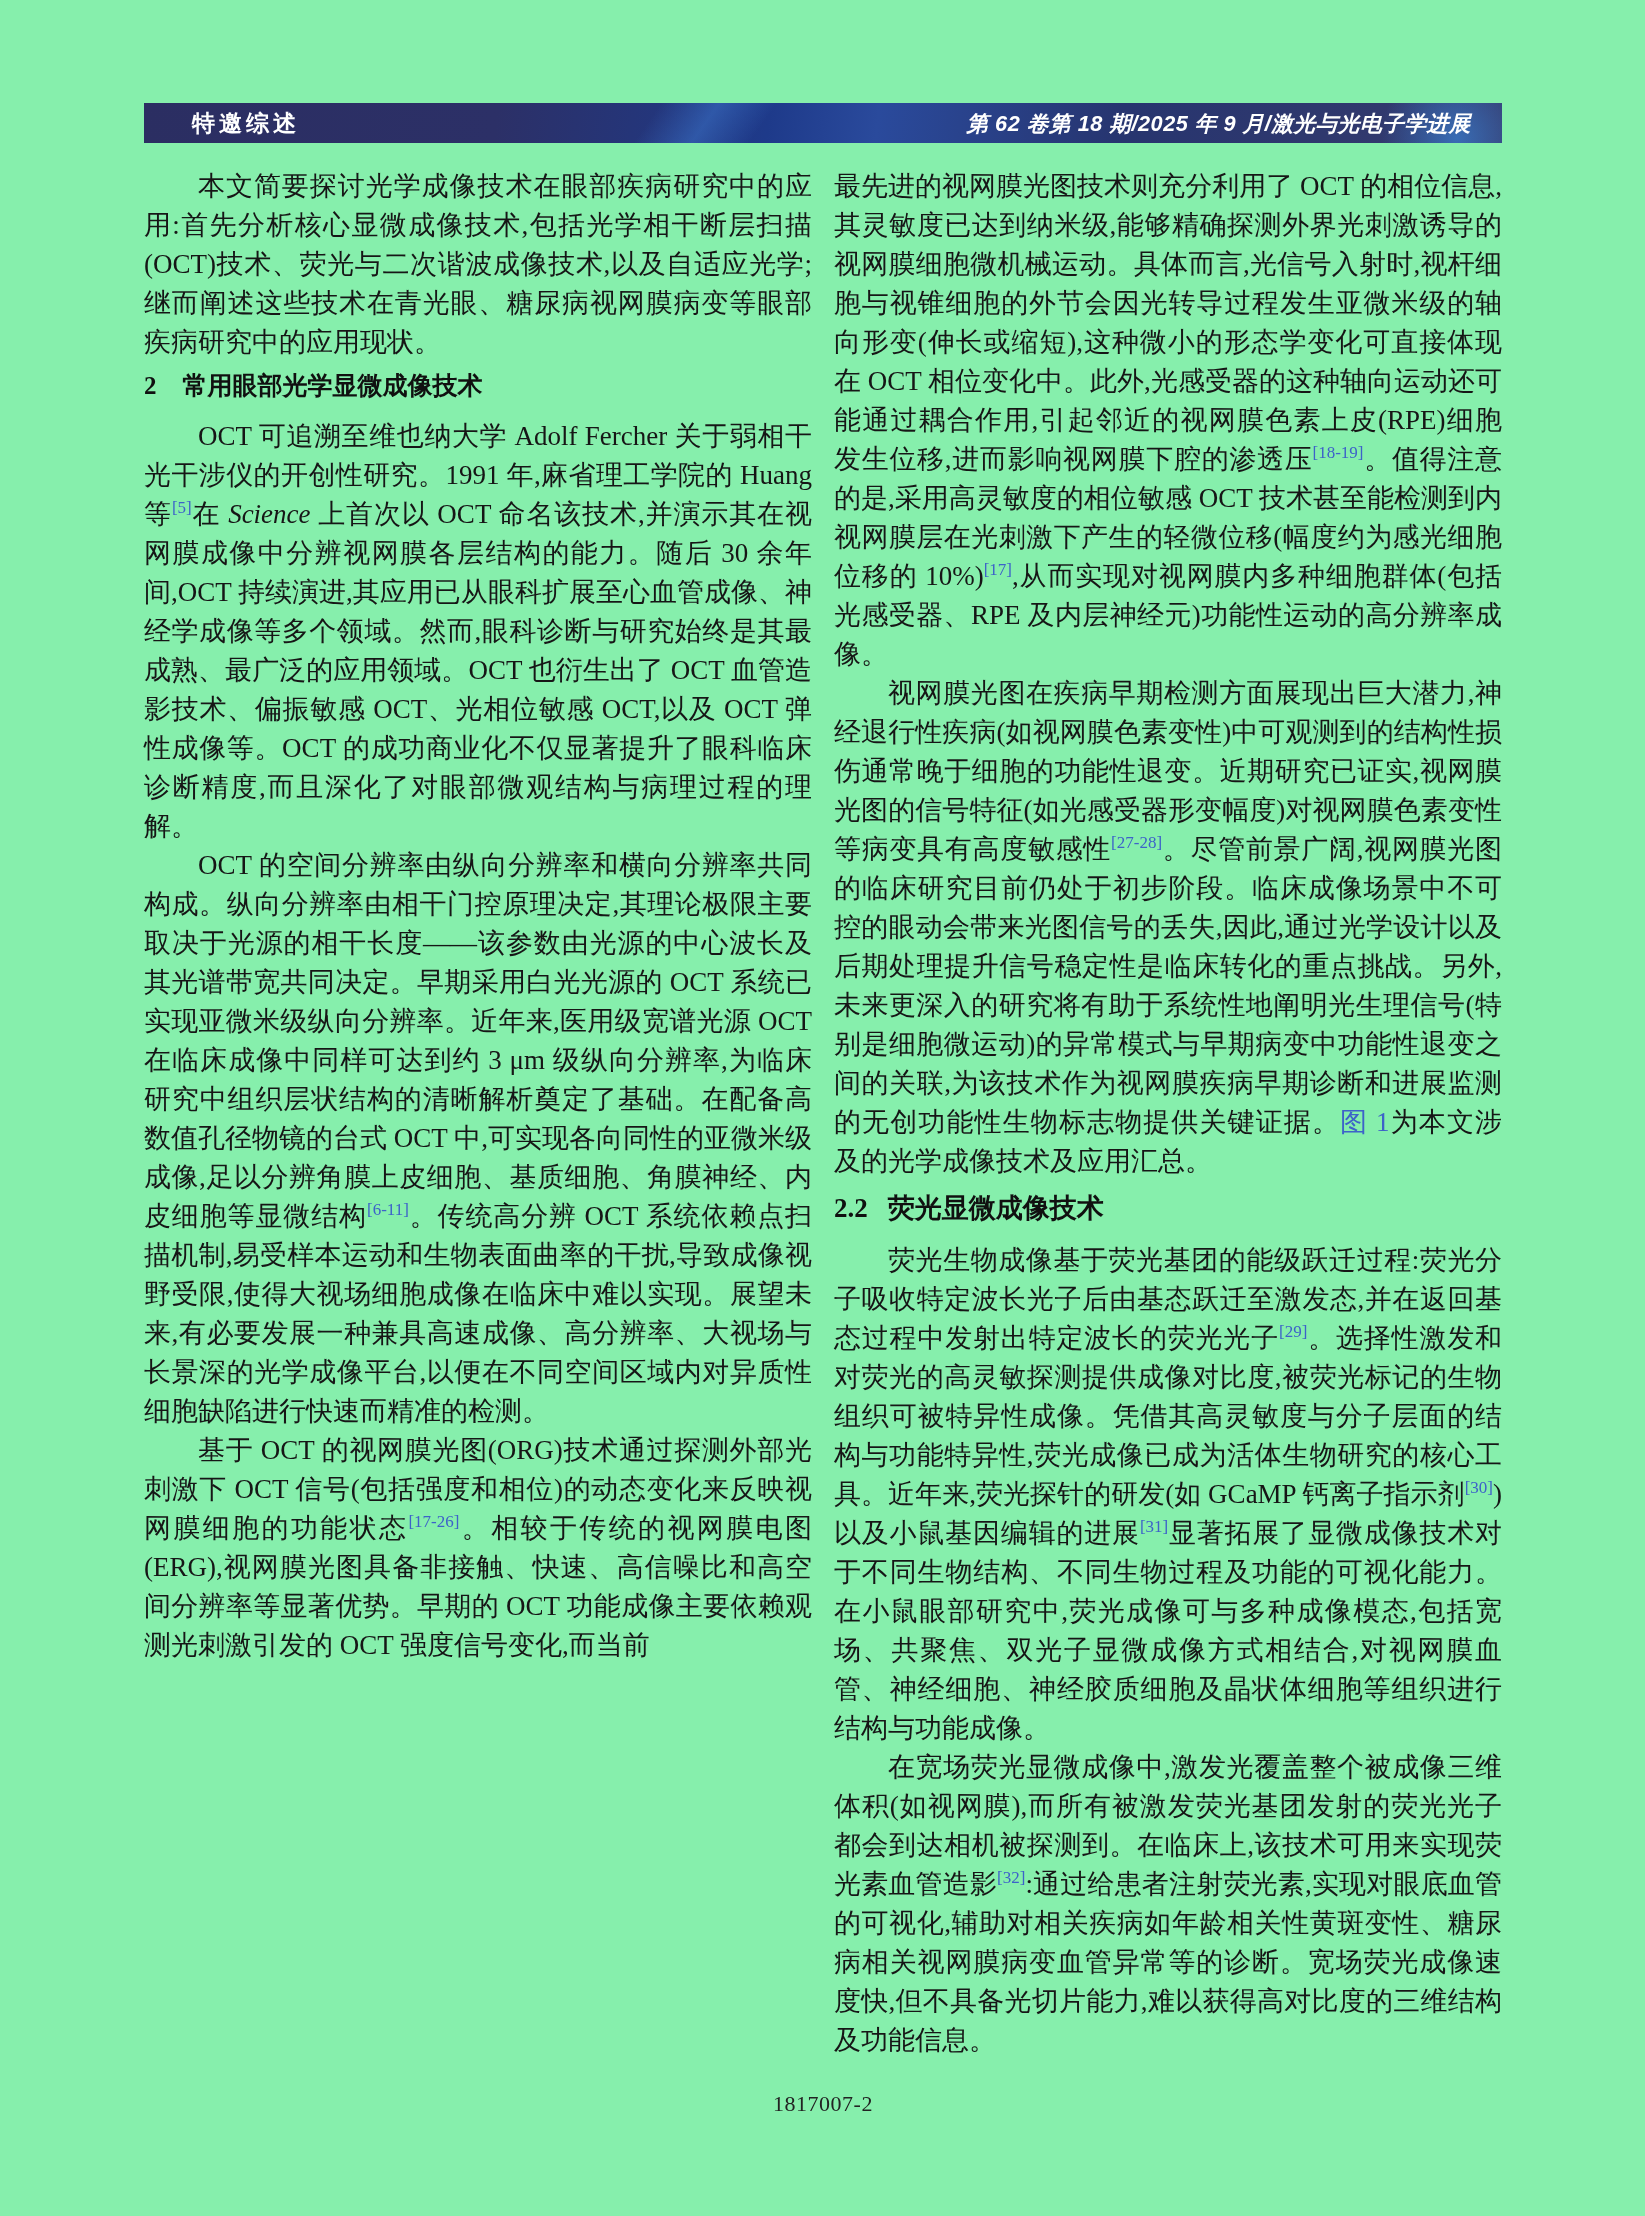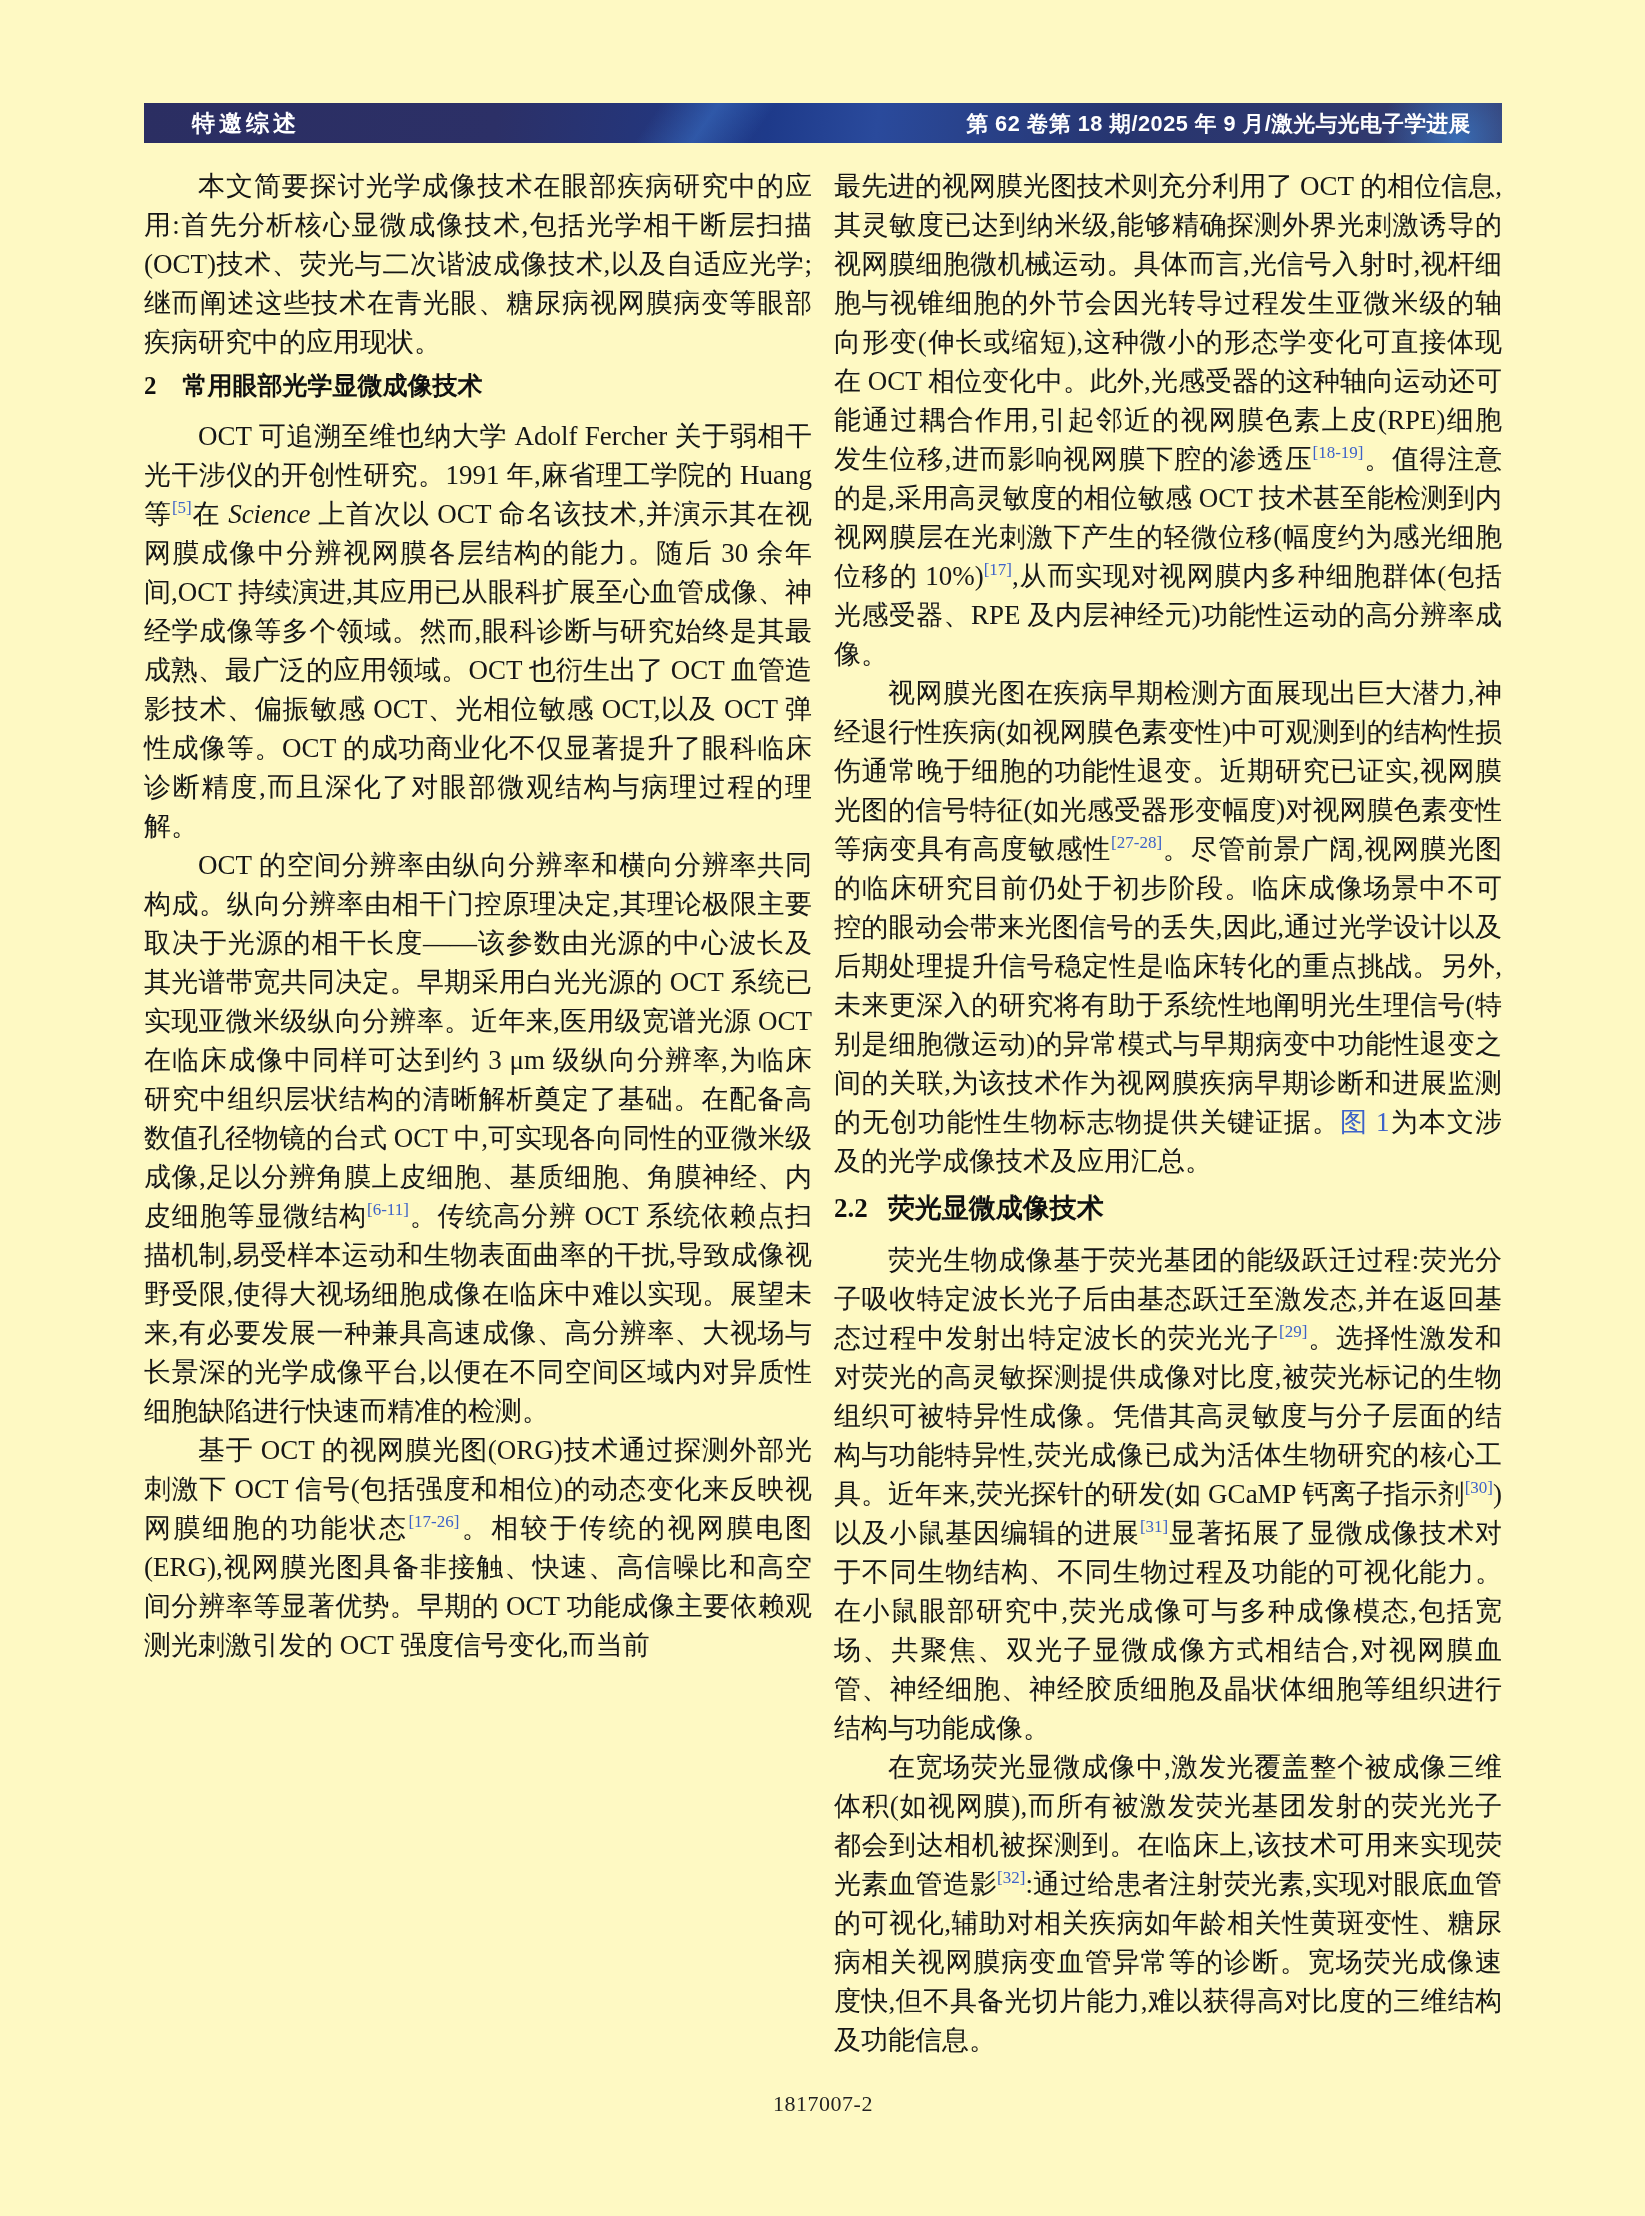--- a/index.html
+++ b/index.html
@@ -1,33 +1,33 @@
 <!DOCTYPE html>
 <html style="font-size:8px"><head>
 <meta charset="utf-8">
 <style>
   html,body{margin:0;padding:0;background:#ffffff;}
-  .page{position:relative;width:1646px;height:2216px;background:#fef9c3;
+  .page{position:relative;width:1646px;height:2216px;background:#86efac;
         font-family:"Liberation Serif","DejaVu Serif",serif;color:#161616;overflow:hidden;}
   .content{position:absolute;left:144px;top:0;width:1358px;}
 
   
   .header-bar{margin-top:103px;height:40px;position:relative;overflow:hidden;
     background:linear-gradient(97deg,#2b2e62 0%,#2c3067 26%,#1e3a8a 46%,#2a4a9c 54%,#27356f 72%,#363b6d 100%);}
   .header-bar .streak{position:absolute;left:36%;top:-40px;width:116px;height:161px;
     background:linear-gradient(90deg,rgba(70,140,230,0),rgba(70,140,230,0.38),rgba(70,140,230,0));
     transform:skewX(-35deg);}
   .header-bar .flare{position:absolute;right:-30px;top:-45px;width:151px;height:161px;
     background:radial-gradient(closest-side,rgba(60,150,240,0.55),rgba(60,150,240,0));}
   .header-label{position:absolute;left:48px;top:50%;transform:translateY(-50%);
     font-family:"Liberation Sans","DejaVu Sans",sans-serif;font-weight:bold;
     font-size:23px;color:#ffffff;letter-spacing:4px;white-space:nowrap;}
   .header-journal{position:absolute;right:31px;top:50%;transform:translateY(-50%);
     font-family:"Liberation Sans","DejaVu Sans",sans-serif;font-weight:bold;
-    font-size:21.7px;color:#ffffff;letter-spacing:0.5px;white-space:nowrap;}
+    font-size:21.7px;color:#ffffff;letter-spacing:0.5px;white-space:nowrap;font-style:italic;}
 
   
   .columns{display:flex;gap:22px;margin-top:24px;}
   .col{flex:1;min-width:0;font-size:27px;line-height:39px;text-align:justify;}
   .para{margin:0;}
   .para.indent{text-indent:2em;}
   sup.ref{color:#3d62c9;font-size:17px;line-height:0;vertical-align:super;}
   .fig-link{color:#3d62c9;}
   i.jn{font-style:italic;}
 

